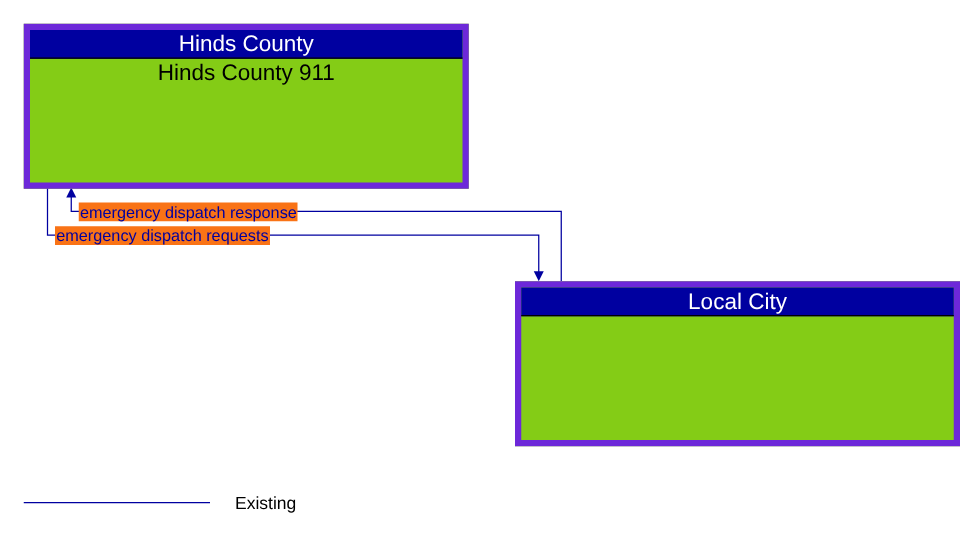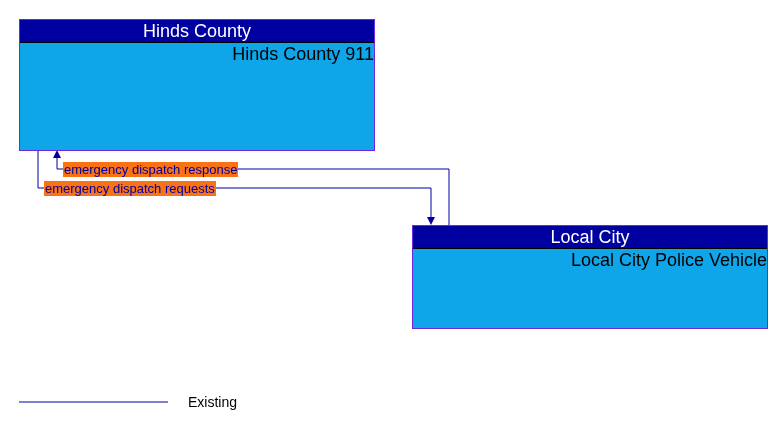--- a/index.html
+++ b/index.html
@@ -1,22 +1,22 @@
 <!DOCTYPE html>
 <html><head>
 <meta charset="utf-8">
 <style>
   html, body { margin: 0; padding: 0; background: #ffffff; }
   body { width: 783px; height: 431px; position: relative; overflow: hidden;
          font-family: "Liberation Sans", sans-serif; }
-  .box { position: absolute; border: 1px solid #6d28d9; background: #0ea5e9; box-sizing: border-box; }
+  .box { position: absolute; border: 5px solid #6d28d9; background: #84cc16; box-sizing: border-box; }
   .box-header { position: absolute; left: 0; right: 0; top: 0; height: 23px;
                 background: #0000A0; color: #ffffff; font-size: 18px; line-height: 23px;
                 text-align: center; border-bottom: 1px solid #000000; box-sizing: border-box; }
-  .box-title { position: absolute; left: 0; right: 0; top: 23px; text-align: right;
+  .box-title { position: absolute; left: 0; right: 0; top: 23px; text-align: center;
                font-size: 18px; line-height: 22px; color: #000000; }
   svg.flows { position: absolute; left: 0; top: 0; }
   .flow-label { position: absolute; font-size: 13px; line-height: 15px; color: #0000A0;
                 background: #f97316; white-space: nowrap; padding: 0 1px; }
   .legend-label { position: absolute; font-size: 14px; color: #000000; }
 </style>
 </head>
 <body>
 
 <svg class="flows" width="783" height="431">
@@ -28,21 +28,20 @@
   <polygon points="431,225 427,217 435,217" fill="#0000A0"></polygon>
 
   <line x1="19" y1="402" x2="168" y2="402" stroke="#0000A0" stroke-width="1"></line>
 </svg>
 
 <div class="box" style="left:19px; top:19px; width:356px; height:132px;">
   <div class="box-header">Hinds County</div>
   <div class="box-title">Hinds County 911</div>
 </div>
 
-<div class="box" style="left:412px; top:225px; width:356px; height:104px;">
+<div class="box" style="left:412px; top:225px; width:356px; height:132px;">
   <div class="box-header">Local City</div>
-  <div class="box-title">Local City Police Vehicle</div>
 </div>
 
 <div class="flow-label" style="left:63px; top:162px;">emergency dispatch response</div>
 <div class="flow-label" style="left:44px; top:181px;">emergency dispatch requests</div>
 
 <div class="legend-label" style="left:188px; top:394px;">Existing</div>
 
 </body></html>

